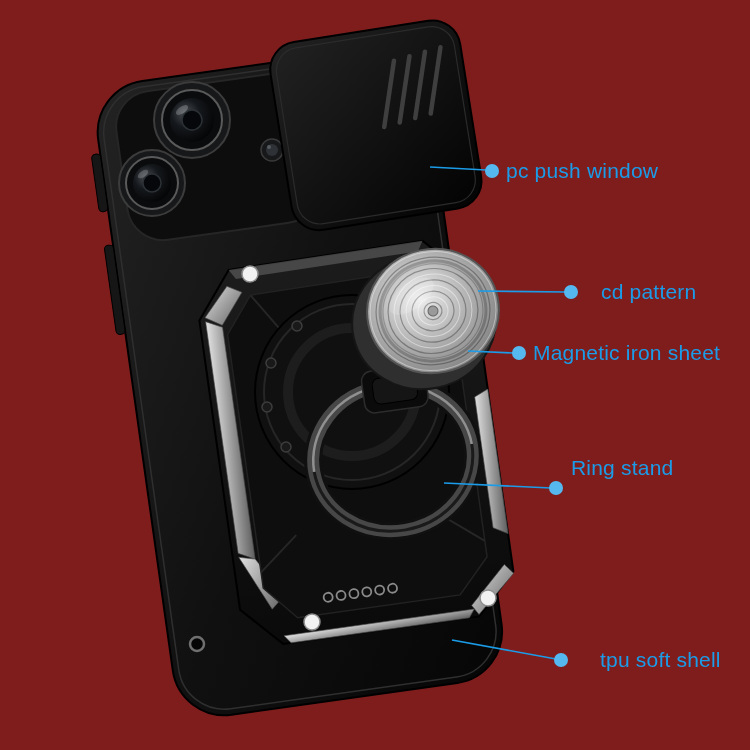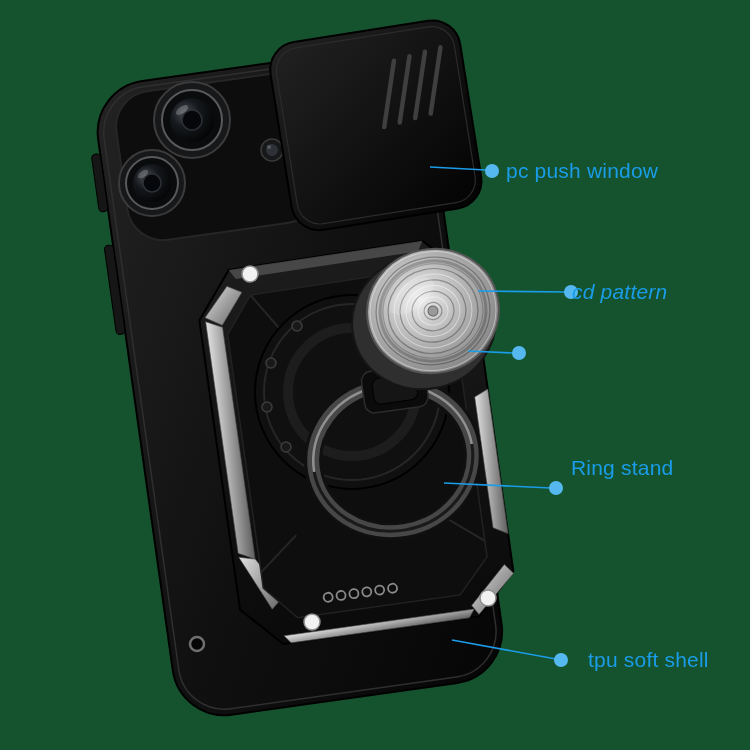--- a/index.html
+++ b/index.html
@@ -1,20 +1,20 @@
 <!DOCTYPE html>
 <html style="--accent: #1b9ce8; --dot: #55b9f0;"><head>
 <meta charset="utf-8">
 <style>
   html, body { margin: 0; padding: 0; background: #ffffff; }
   .stage {
     position: relative;
     width: 750px;
     height: 750px;
-    background: #14532d;
+    background: #7f1d1d;
     overflow: hidden;
     font-family: "Liberation Sans", sans-serif;
   }
   .stage svg { position: absolute; left: 0; top: 0; }
   .callout-label {
     position: absolute;
     transform: translateY(-50%);
     font-size: 21px;
     color: var(--accent, #1b9ce8);
     white-space: nowrap;
@@ -200,17 +200,18 @@
       <circle class="callout-dot" cx="556" cy="488" r="7"></circle>
     </g>
     <g>
       <line class="callout-line" x1="452" y1="640" x2="556" y2="659"></line>
       <circle class="callout-dot" cx="561" cy="660" r="7"></circle>
     </g>
   </g>
 </svg>
 
   <div class="callout-label" style="left:506px; top:171px;">pc push window</div>
-  <div class="callout-label" style="left:572px; top:292px;font-style:italic;">cd pattern</div>
+  <div class="callout-label" style="left:601px; top:292px;">cd pattern</div>
+  <div class="callout-label" style="left:533px; top:353px;">Magnetic iron sheet</div>
   <div class="callout-label" style="left:571px; top:468px;">Ring stand</div>
-  <div class="callout-label" style="left:588px; top:660px;">tpu soft shell</div>
+  <div class="callout-label" style="left:600px; top:660px;">tpu soft shell</div>
 
 </div>
 
 </body></html>

